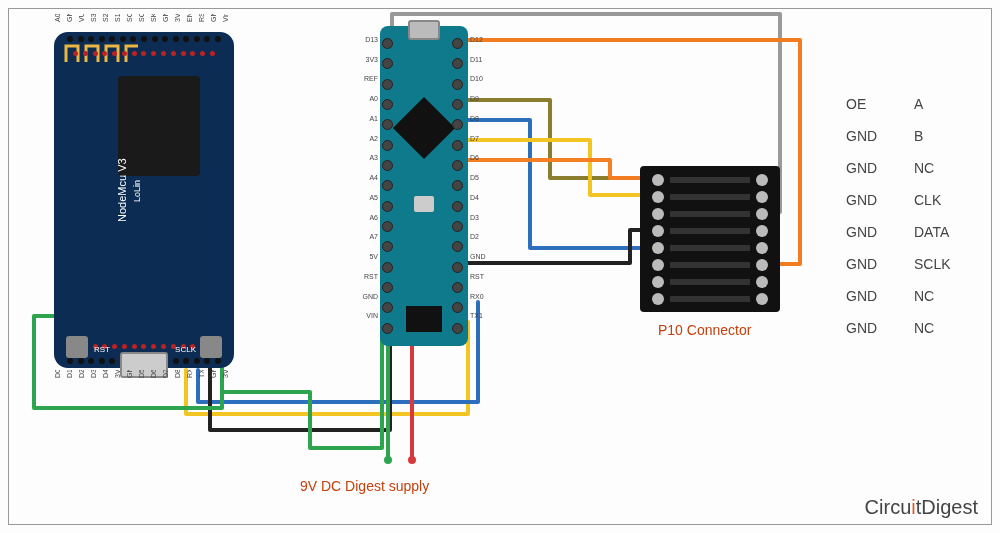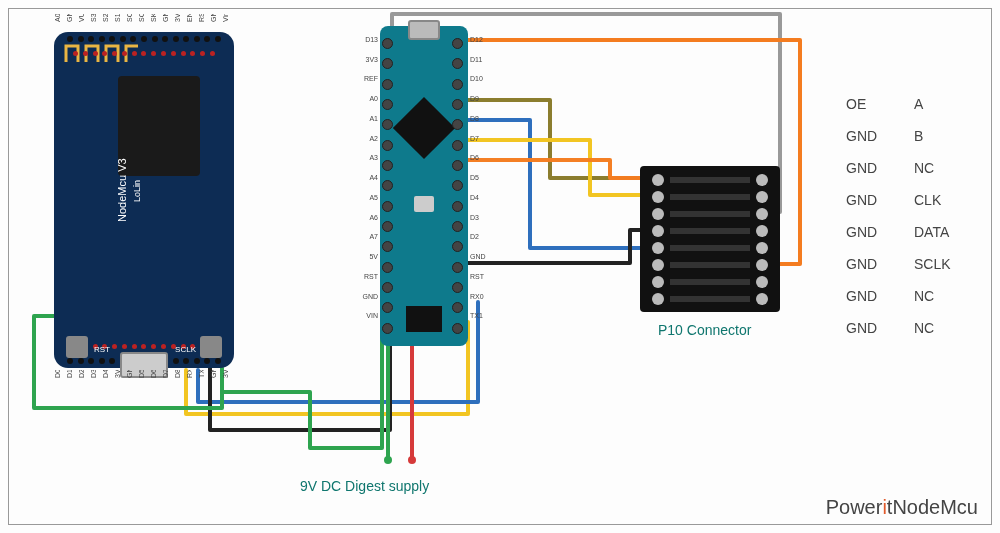--- a/index.html
+++ b/index.html
@@ -38,21 +38,21 @@
 .wire{stroke-width:4;fill:none;stroke-linecap:round;stroke-linejoin:round}
 .w-orange{stroke:#F47C20}
 .w-olive{stroke:#8B7D2E}
 .w-yellow{stroke:#F2C522}
 .w-blue{stroke:#2E6FBD}
 .w-green{stroke:#2EA44F}
 .w-red{stroke:#D63A3A}
 .w-black{stroke:#222}
 .w-gray{stroke:#999}
 
-.tlabel{font-size:14px;color:#0f766e;position:absolute}
+.tlabel{font-size:14px;color:#c2410c;position:absolute}
 .pinlabel{font-size:14px;color:#444;position:absolute;width:50px}
 .logo{position:absolute;right:22px;bottom:14px;font-size:20px;color:#444}
 .logo .r{color:#E05A2B}
 </style>
 </head>
 <body>
 
 <div class="frame"></div>
 
 <svg class="abs" style="left:0;top:0;width:1000px;height:533px;pointer-events:none">
@@ -325,21 +325,21 @@
       <div class="pin slv"></div>
     </div>
   </div>
 
 <div></div>
 <div></div>
 
 <div class="tlabel" style="left:300px;top:478px">9V DC Digest supply</div>
 <div class="tlabel" style="left:658px;top:322px">P10 Connector</div>
 <div class="logo">
-  <span>Power</span><span class="r">i</span><span>t</span><span style="font-weight:300">NodeMcu</span>
+  <span>Circu</span><span class="r">i</span><span>t</span><span style="font-weight:300">Digest</span>
 </div>
 
 <div class="pinlabel" style="left: 846px; top: 96px;">OE</div>
 <div class="pinlabel" style="left: 846px; top: 128px;">GND</div>
 <div class="pinlabel" style="left: 846px; top: 160px;">GND</div>
 <div class="pinlabel" style="left: 846px; top: 192px;">GND</div>
 <div class="pinlabel" style="left: 846px; top: 224px;">GND</div>
 <div class="pinlabel" style="left: 846px; top: 256px;">GND</div>
 <div class="pinlabel" style="left: 846px; top: 288px;">GND</div>
 <div class="pinlabel" style="left: 846px; top: 320px;">GND</div>

